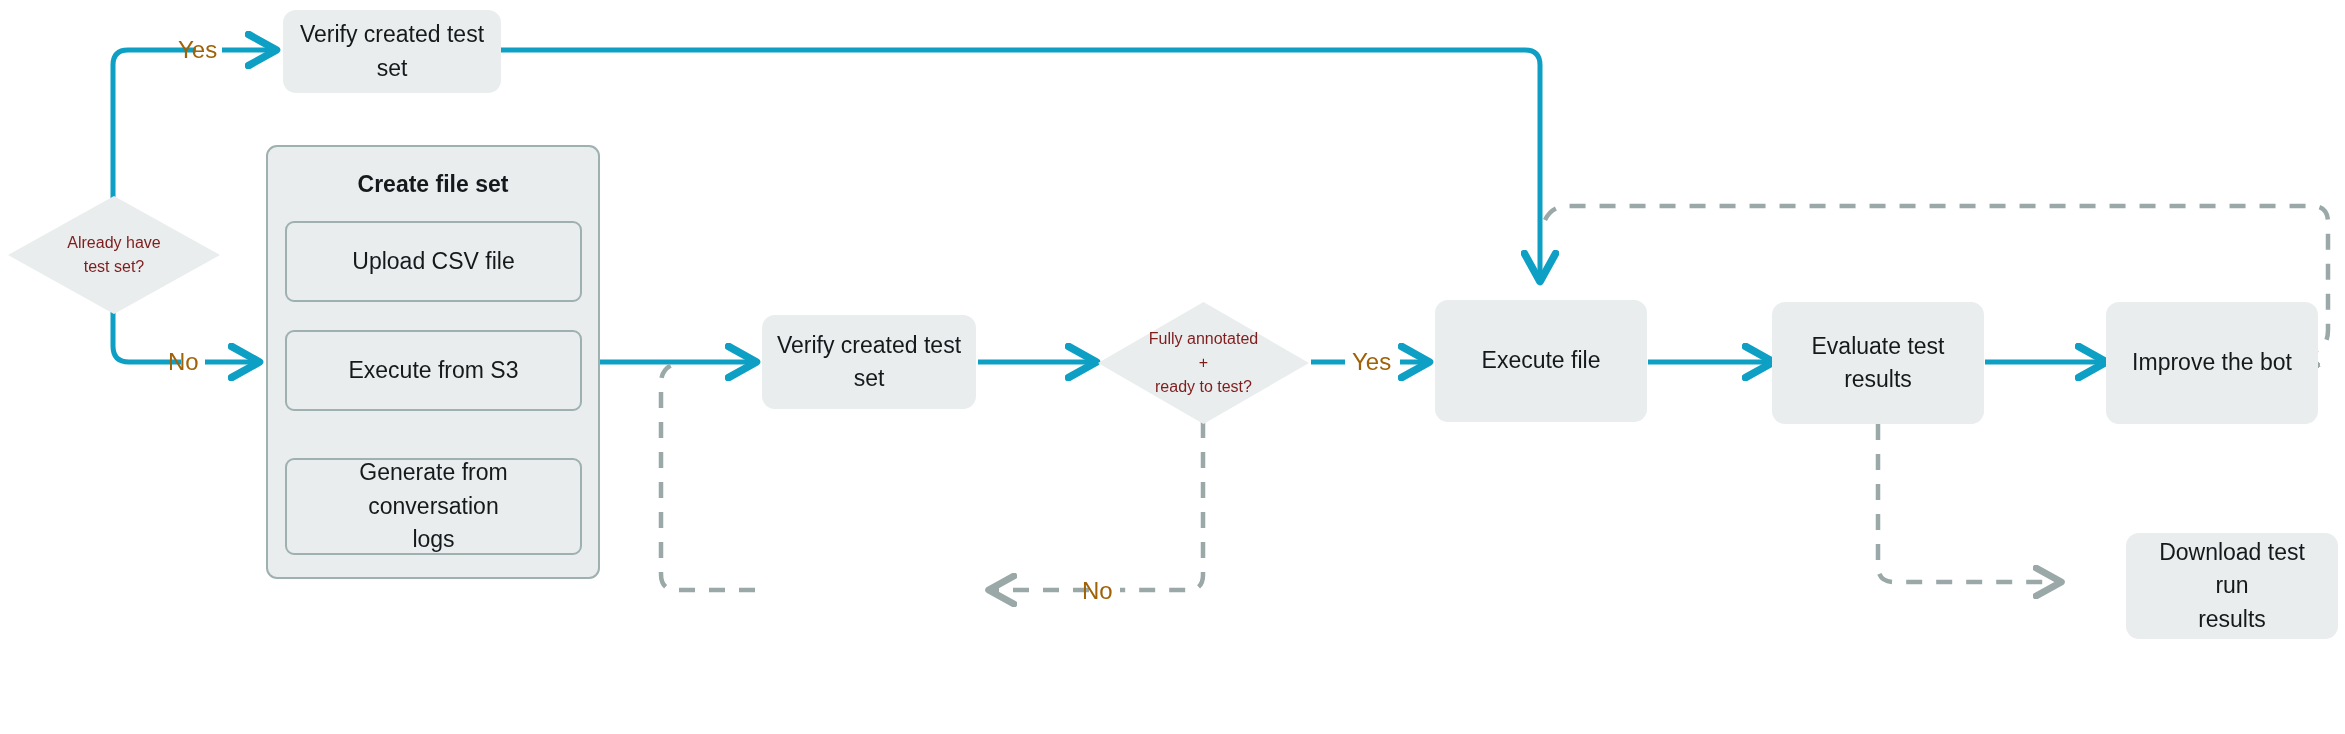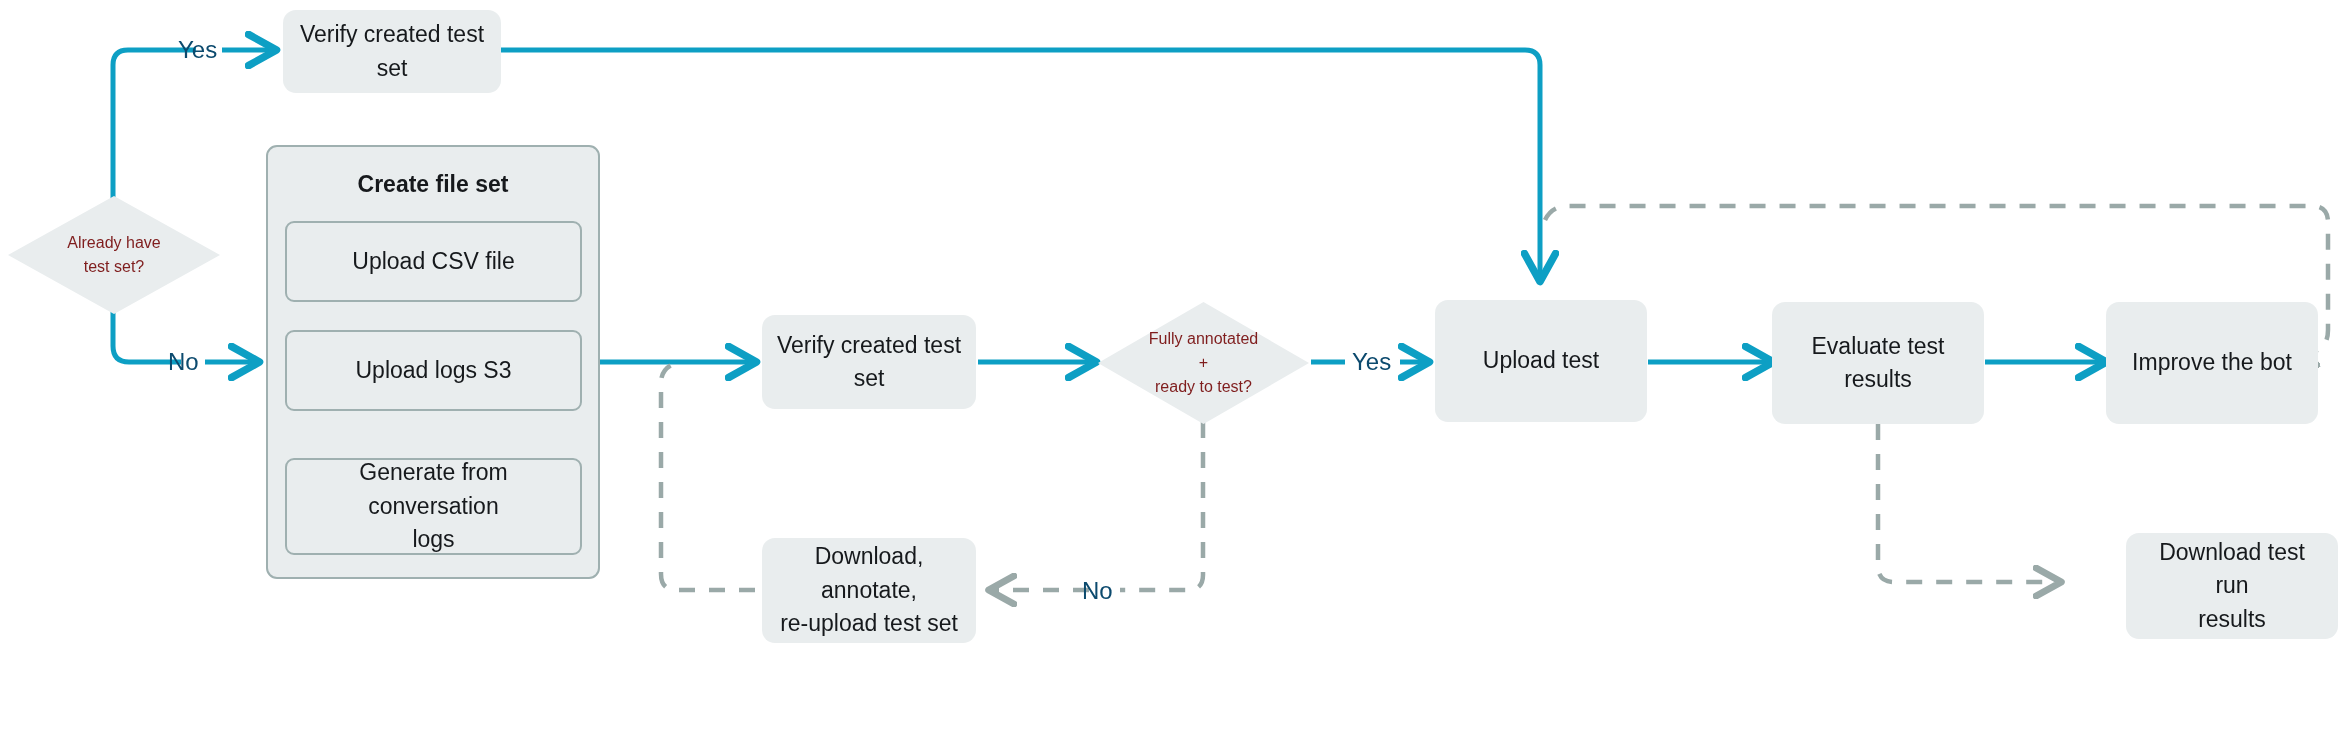--- a/index.html
+++ b/index.html
@@ -14,21 +14,21 @@
   .group-title{position:absolute;width:100%;text-align:center;font-weight:bold;font-size:23px;color:#16191c;}
   .sub-node{position:absolute;box-sizing:border-box;background:#e9edee;border:2px solid #9fb0b0;
         border-radius:9px;display:flex;align-items:center;justify-content:center;text-align:center;
         color:#16191c;font-size:23px;line-height:1.45;padding:4px 4px;}
   .diamond{position:absolute;}
   .diamond .shape{position:absolute;left:0;top:0;width:100%;height:100%;background:#e9edee;
         clip-path:polygon(50% 0,100% 50%,50% 100%,0 50%);}
   .diamond .dlabel{position:absolute;left:0;top:0;width:100%;height:100%;display:flex;
         align-items:center;justify-content:center;text-align:center;
         font-size:16px;line-height:1.5;color:#7f1d1d;}
-  .edge-label{position:absolute;font-size:24px;color:#0c4a6e;white-space:nowrap;}
+  .edge-label{position:absolute;font-size:24px;color:#a16207;white-space:nowrap;}
 </style>
 </head>
 <body>
 
 <div id="canvas">
 
   <svg class="edges" viewBox="0 0 2345 734">
     <defs>
       <marker id="arrowSolid" viewBox="0 0 12 12" refX="9.5" refY="6" markerWidth="7.5" markerHeight="7.5" orient="auto-start-reverse">
         <path d="M1,1 L10,6 L1,11" fill="none" stroke="#0d9fc4" stroke-width="2.4" stroke-linecap="round" stroke-linejoin="round"></path>
@@ -77,33 +77,32 @@
     <div class="shape"></div>
     <div class="dlabel">Already have<br>test set?</div>
   </div>
 
   <div class="node" style="left:283px;top:10px;width:218px;height:83px;">Verify created test<br>set</div>
 
   <div class="group-box" style="left:266px;top:145px;width:334px;height:434px;">
     <div class="group-title" style="top:24px;">Create file set</div>
   </div>
   <div class="sub-node" style="left:285px;top:221px;width:297px;height:81px;">Upload CSV file</div>
-  <div class="sub-node" style="left:285px;top:330px;width:297px;height:81px;">Upload logs S3</div>
+  <div class="sub-node" style="left:285px;top:330px;width:297px;height:81px;">Execute from S3</div>
   <div class="sub-node" style="left:285px;top:458px;width:297px;height:97px;">Generate from conversation<br>logs</div>
 
   <div class="node" style="left:762px;top:315px;width:214px;height:94px;">Verify created test<br>set</div>
 
   <div class="diamond" style="left:1098px;top:302px;width:211px;height:122px;">
     <div class="shape"></div>
     <div class="dlabel">Fully annotated<br>+<br>ready to test?</div>
   </div>
 
-  <div class="node" style="left:762px;top:538px;width:214px;height:105px;">Download, annotate,<br>re-upload test set</div>
 
-  <div class="node" style="left:1435px;top:300px;width:212px;height:122px;">Upload test</div>
+  <div class="node" style="left:1435px;top:300px;width:212px;height:122px;">Execute file</div>
 
   <div class="node" style="left:1772px;top:302px;width:212px;height:122px;">Evaluate test<br>results</div>
 
   <div class="node" style="left:2106px;top:302px;width:212px;height:122px;">Improve the bot</div>
 
   <div class="node" style="left:2106px;top:533px;width:212px;height:106px;margin-left:20px;">Download test run<br>results</div>
 
   <div class="edge-label" style="left:178px;top:36px;">Yes</div>
   <div class="edge-label" style="left:168px;top:348px;">No</div>
   <div class="edge-label" style="left:1352px;top:348px;">Yes</div>

